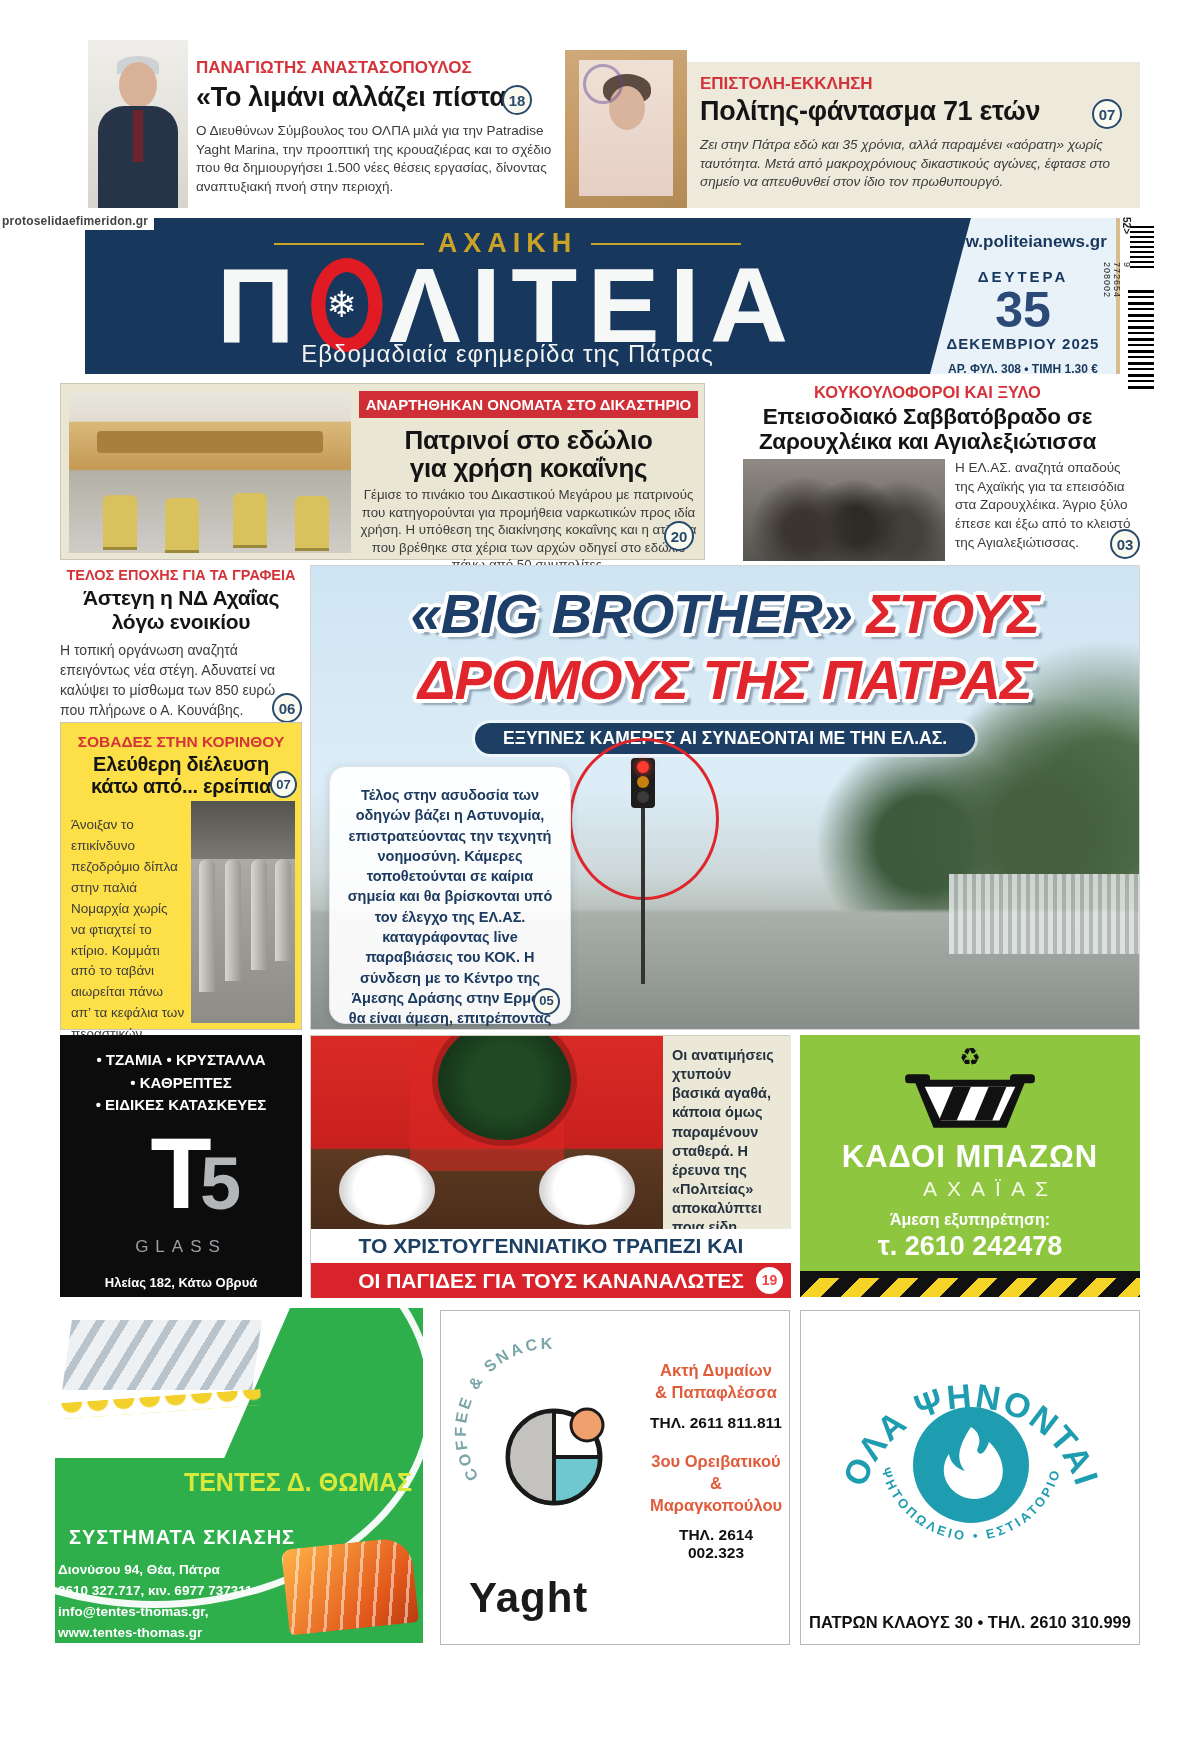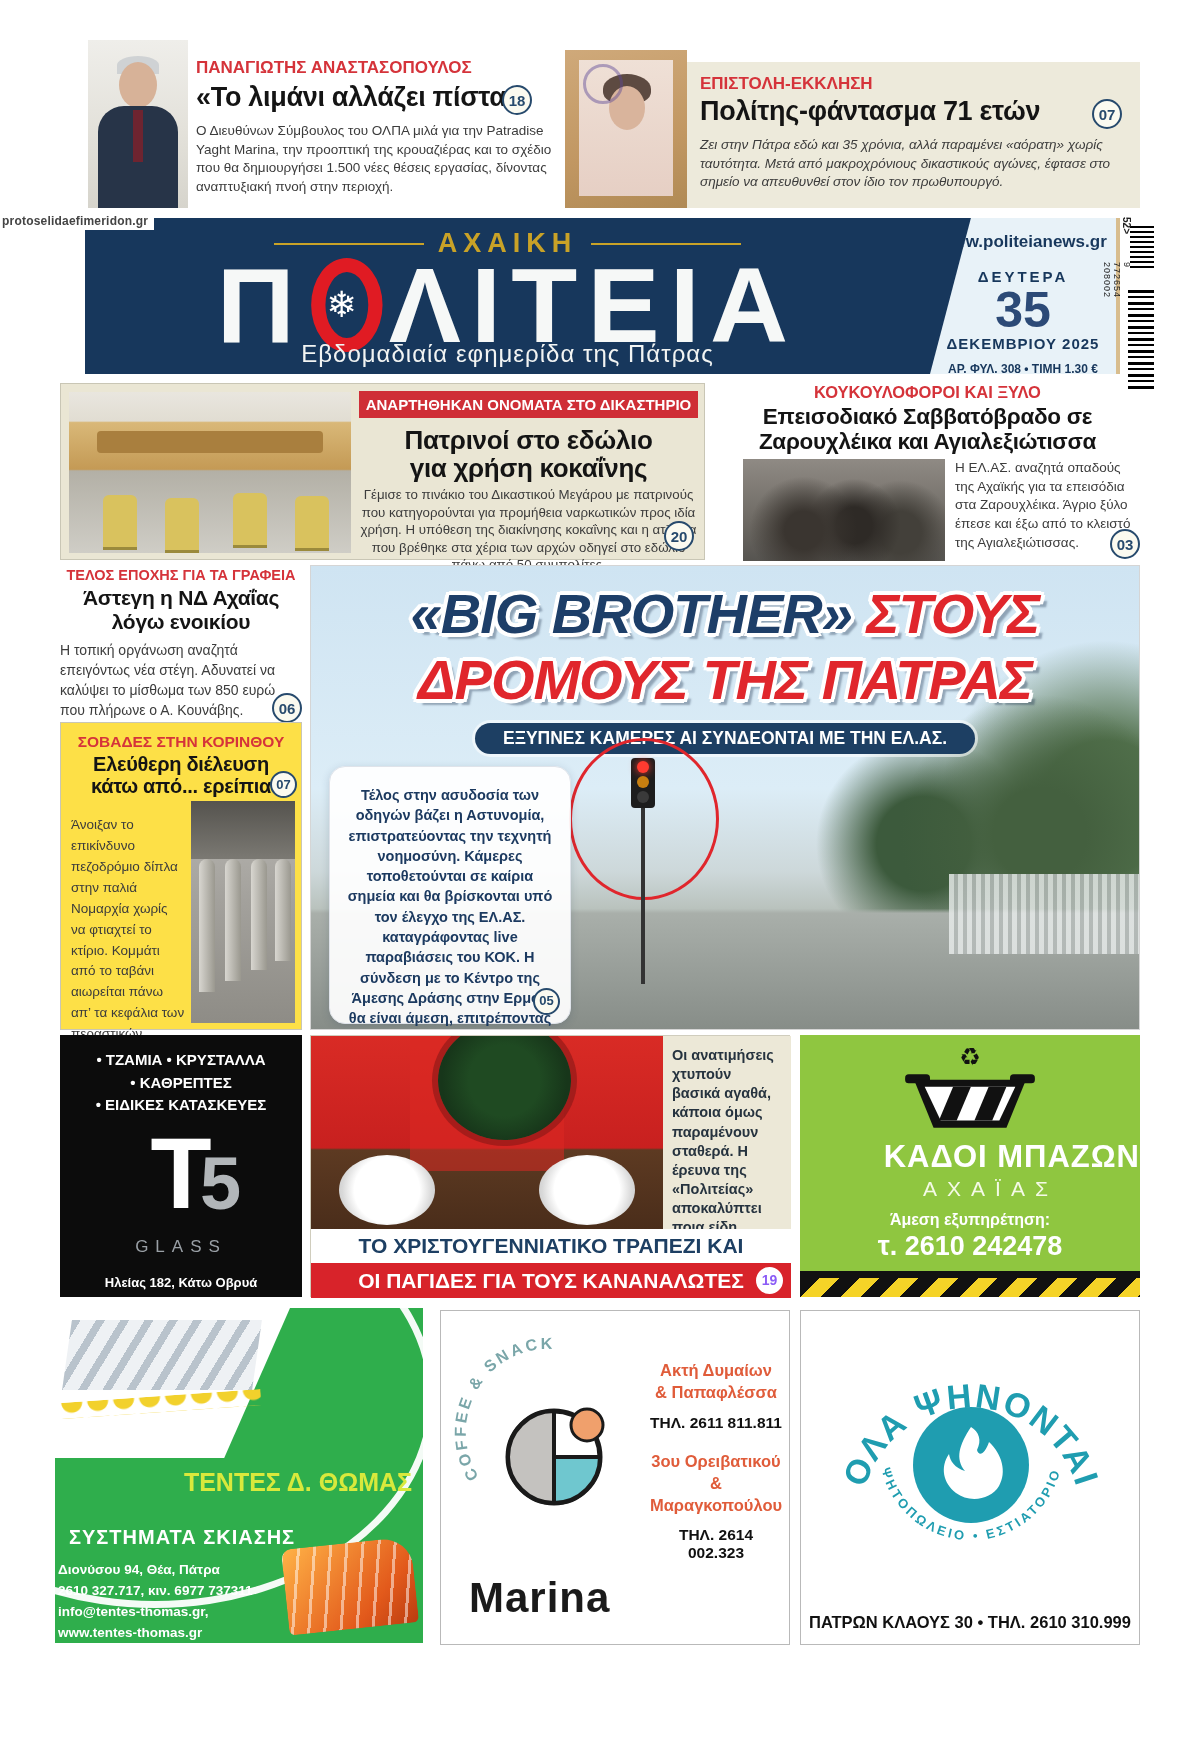--- a/index.html
+++ b/index.html
@@ -104,25 +104,25 @@
   .t5 .svc { font-size:15px; font-weight:bold; line-height:1.5; margin-top:14px; }
   .t5 .logo { position:relative; height:120px; margin-top:6px; }
   .t5 .logo .T { font-size:100px; font-weight:800; line-height:100px; color:#fff; }
   .t5 .logo .five { position:absolute; left:140px; top:18px; font-size:74px; font-weight:800; color:#cfd4d8; opacity:.85; }
   .t5 .glass { color:#9aa0a6; font-size:17px; letter-spacing:7px; margin-top:-6px; }
   .t5 .addr { font-size:13px; font-weight:bold; line-height:1.6; margin-top:16px; }
 
   .xmas-col { background:#ece8d7; color:#26333f; font-weight:bold; font-size:14.5px; line-height:1.32; padding:10px 9px; }
   .xbar1 { background:#ffffff; color:#1d3f63; font-weight:800; font-size:21px; text-align:center; line-height:34px; }
   .xbar2 { background:#d8232a; color:#fff; font-weight:800; font-size:21px; text-align:center; line-height:35px; }
-  .badge-red { position:absolute; right:8px; top:4px; width:27px; height:27px; border-radius:50%; background:#fff; color:#8b5cf6; font-weight:bold; font-size:14px; display:flex; align-items:center; justify-content:center; }
+  .badge-red { position:absolute; right:8px; top:4px; width:27px; height:27px; border-radius:50%; background:#fff; color:#ef4444; font-weight:bold; font-size:14px; display:flex; align-items:center; justify-content:center; }
 
   .kadoi { background:#8fc640; text-align:center; color:#fff; }
   .kadoi .rec { font-family:"DejaVu Sans",sans-serif; color:#111; font-size:24px; margin-top:8px; }
-  .kadoi .title { font-size:31px; font-weight:800; letter-spacing:1px; margin-top:2px;text-align:right; }
+  .kadoi .title { font-size:31px; font-weight:800; letter-spacing:1px; margin-top:2px; }
   .kadoi .sub { font-size:21px; font-weight:400; letter-spacing:10px; margin-top:2px; color:#f4fae6;padding-left:41px; }
   .kadoi .svc { font-size:16px; font-weight:bold; margin-top:10px; }
   .kadoi .phone { font-size:27px; font-weight:800; margin-top:2px; }
   .kadoi .hazard { position:absolute; left:0; bottom:0; width:100%; height:26px; border-top:7px solid #111;
       background:repeating-linear-gradient(135deg,#111 0 14px,#f5d327 14px 28px); }
 
   .tentes { background:#2fae4c; overflow:hidden; color:#fff; }
   .tentes .awn { position:absolute; left:0; top:0; width:235px; height:150px; background:#fff; clip-path:polygon(0 0,100% 0,72% 100%,0 100%); }
   .tentes .rails { position:absolute; left:12px; top:12px; width:190px; height:70px; background:repeating-linear-gradient(115deg,#b9c3cc 0 8px,#eef1f4 8px 22px); transform:skewX(-8deg); }
   .tentes .scallop { position:absolute; left:6px; top:88px; width:200px; height:16px;
@@ -357,21 +357,21 @@
         <path id="cooperArc" d="M 30 150 A 80 80 0 0 1 170 60"></path>
       </defs>
     <text font-size="16" font-weight="bold" fill="#7aa6a9" letter-spacing="3" font-family="Liberation Sans,sans-serif">
       <textPath href="#cooperArc">COFFEE &amp; SNACK</textPath>
     </text>
     <circle cx="105" cy="130" r="46" fill="none" stroke="#1a1a1a" stroke-width="5"></circle>
     <path d="M 105 84 A 46 46 0 0 0 105 176 Z" fill="#c4c2bf" stroke="#1a1a1a" stroke-width="4"></path>
     <path d="M 105 176 A 46 46 0 0 0 151 130 L 105 130 Z" fill="#6fc7cf" stroke="#1a1a1a" stroke-width="4"></path>
     <circle cx="138" cy="98" r="16" fill="#f0a06c" stroke="#1a1a1a" stroke-width="3"></circle>
   </svg>
-  <div class="abs cooper-name" style="left:28px; bottom:22px;">Marina</div>
+  <div class="abs cooper-name" style="left:28px; bottom:22px;">Yaght</div>
   <div class="abs cooper-col" style="left:208px; top:48px; width:134px;">
     <div class="red"><span>Ακτή Δυμαίων</span><br><span>&amp; Παπαφλέσσα</span></div>
     <div class="tel">ΤΗΛ. 2611 811.811</div>
     <div class="red"><span>3ου Ορειβατικού</span><br><span>&amp; Μαραγκοπούλου</span></div>
     <div class="tel">ΤΗΛ. 2614 002.323</div>
   </div>
 </div>
 
 <div class="abs white-ad" style="left:800px; top:1310px; width:340px; height:335px;">
   <svg width="300" height="272" viewBox="0 0 300 272" style="position:absolute; left:20px; top:4px;">

